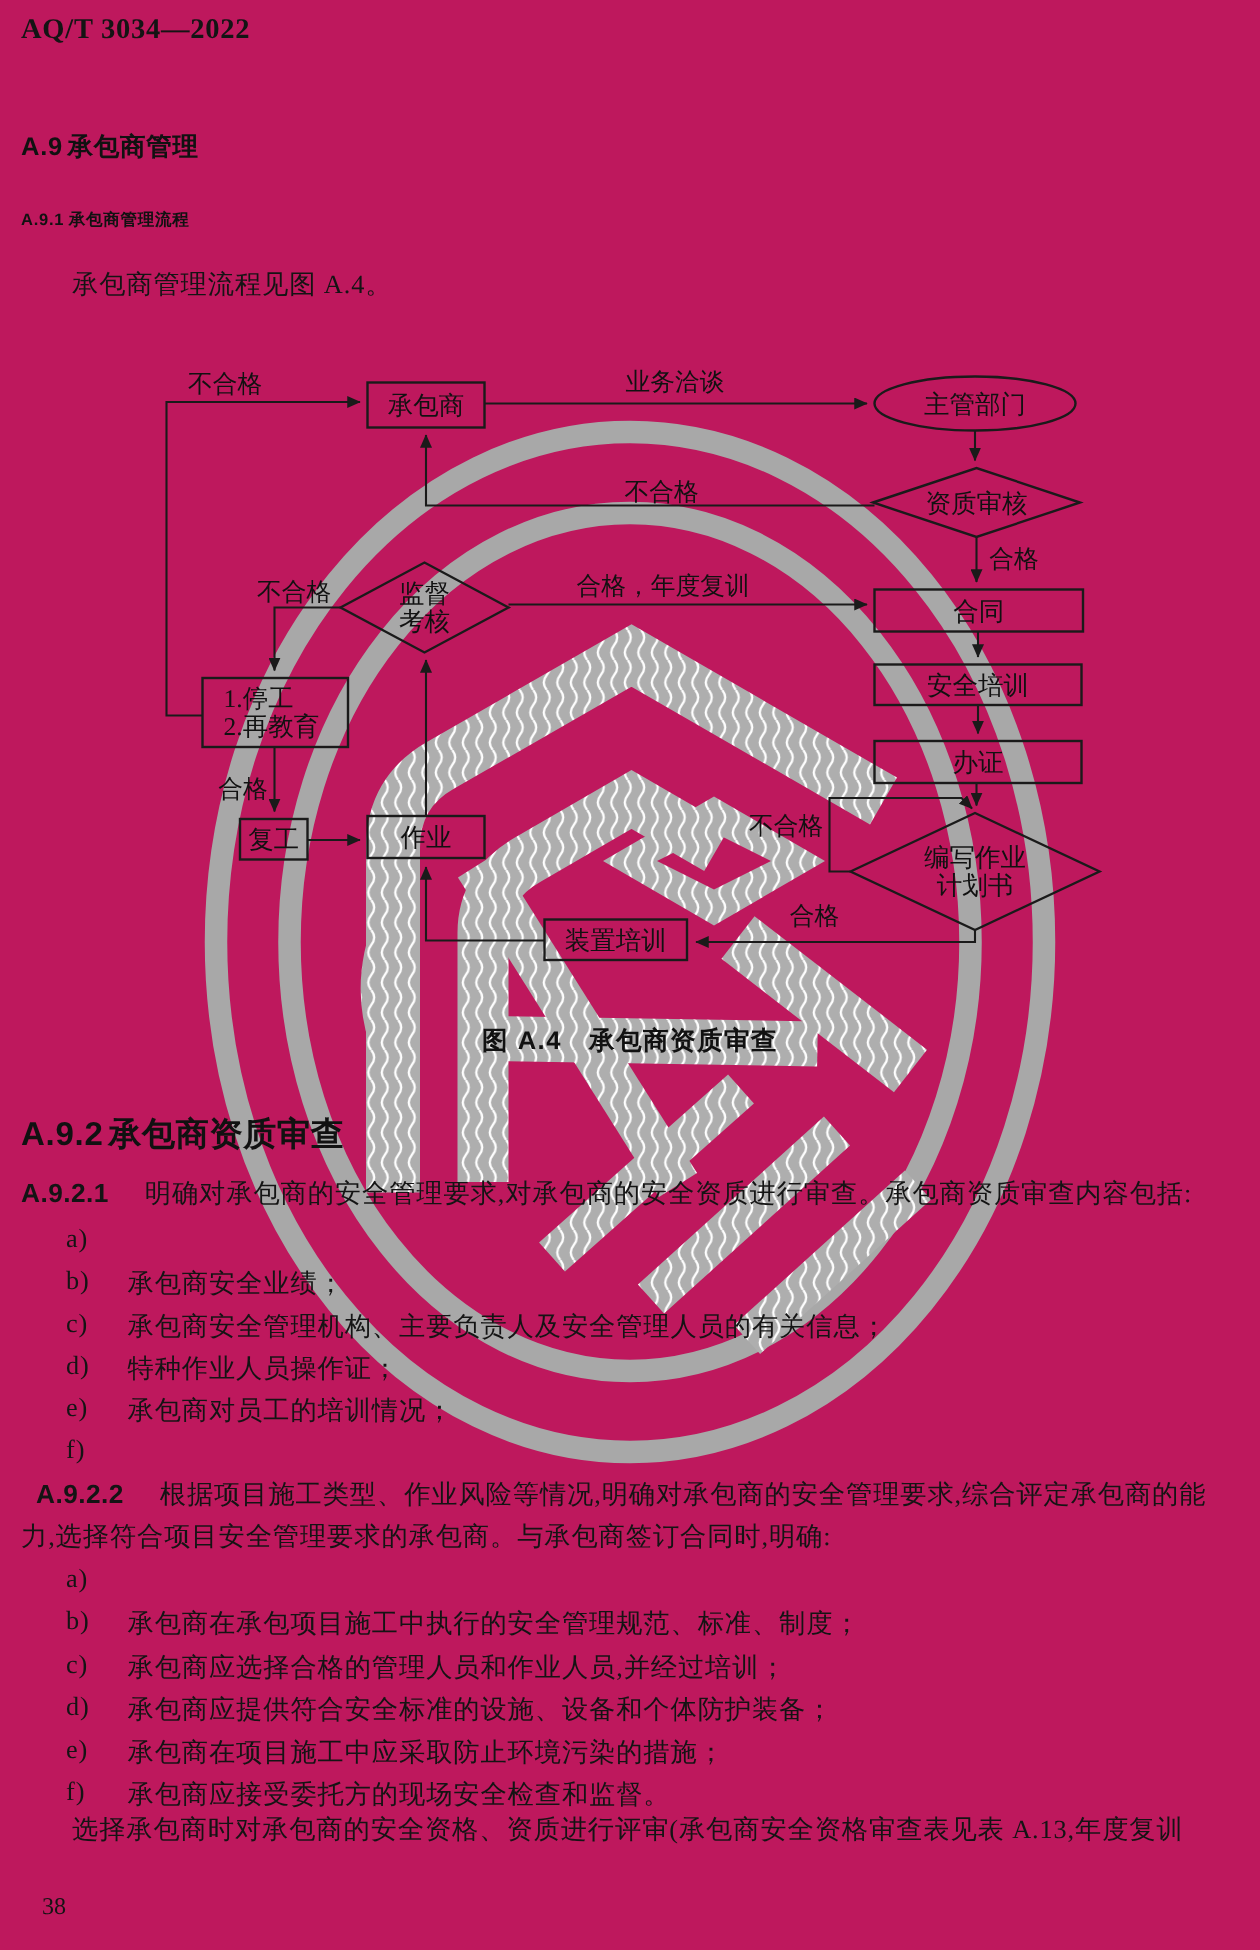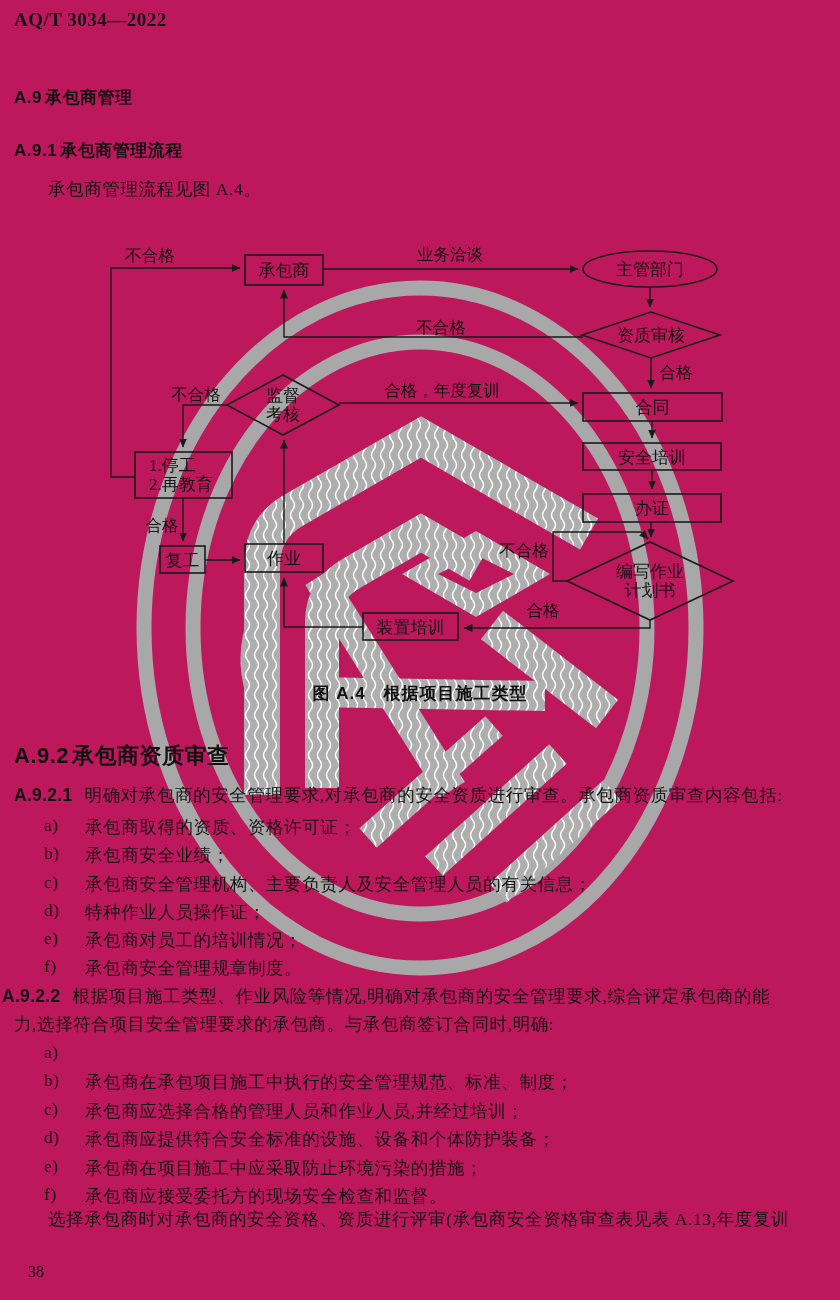--- a/index.html
+++ b/index.html
@@ -7,21 +7,21 @@
         font-family:"Liberation Serif",serif;color:#141414;}
   #wm{position:absolute;left:0;top:0;z-index:0;pointer-events:none;}
   #fc{position:absolute;left:0;top:0;z-index:2;}
   .abs{position:absolute;white-space:nowrap;}
   .hdr{left:14px;top:9px;font-weight:bold;font-size:19px;letter-spacing:.5px;z-index:3;}
   .h{position:absolute;font-family:"Liberation Sans",sans-serif;font-weight:bold;color:#111;
      white-space:nowrap;z-index:3;letter-spacing:.5px;}
   .h .t{margin-left:3px;}
   .bodyline{position:absolute;font-family:"Liberation Serif",serif;font-size:17.5px;
      color:#141414;white-space:nowrap;letter-spacing:.6px;z-index:3;}
-  .num{font-family:"Liberation Sans",sans-serif;font-weight:bold;margin-right:12px;letter-spacing:.3px;}
+  .num{font-family:"Liberation Sans",sans-serif;font-weight:bold;margin-right:24px;letter-spacing:.3px;}
   .li{display:flex;}
   .li .mk{width:41px;flex:none;}
   .caption{position:absolute;left:0;top:682px;width:840px;text-align:center;z-index:3;
      font-family:"Liberation Sans",sans-serif;font-weight:bold;font-size:17px;letter-spacing:1px;color:#111;}
   .pgnum{left:28px;top:1263px;font-size:16px;z-index:3;}
 </style>
 </head>
 <body>
 
 <div id="page">
@@ -49,21 +49,21 @@
       <path d="M498,893 L612,790" stroke-width="26"></path>
       <path d="M262,614 Q242,662 264,708" stroke-width="24"></path>
     </g>
   </svg>
 
   <div class="abs hdr">AQ/T 3034—2022</div>
 
   <div class="h" style="left:14px;top:86px;font-size:17px;">
     <span>A.9</span><span class="t">承包商管理</span>
   </div>
-  <div class="h" style="left:14px;top:139px;font-size:17px;">
+  <div class="h" style="left:14px;top:139px;font-size:11px;">
     <span>A.9.1</span><span class="t">承包商管理流程</span>
   </div>
   <div class="bodyline" style="left:48px;top:177px;">承包商管理流程见图 A.4。</div>
 
   <svg id="fc" width="840" height="1300" viewBox="0 0 840 1300">
       <defs>
         <marker id="ah" markerWidth="10" markerHeight="8" refX="8.5" refY="4" orient="auto" markerUnits="userSpaceOnUse">
           <path d="M0,0 L9,4 L0,8 Z" fill="#1a1a1a"></path>
         </marker>
       </defs>
@@ -110,56 +110,54 @@
       <text x="150" y="261" text-anchor="middle" font-size="16.5" font-family="&quot;Liberation Serif&quot;,serif" fill="#111">不合格</text>
       <text x="450" y="260" text-anchor="middle" font-size="16.5" font-family="&quot;Liberation Serif&quot;,serif" fill="#111">业务洽谈</text>
       <text x="441" y="333" text-anchor="middle" font-size="16.5" font-family="&quot;Liberation Serif&quot;,serif" fill="#111">不合格</text>
       <text x="676" y="378" text-anchor="middle" font-size="16.5" font-family="&quot;Liberation Serif&quot;,serif" fill="#111">合格</text>
       <text x="442" y="396" text-anchor="middle" font-size="16.5" font-family="&quot;Liberation Serif&quot;,serif" fill="#111">合格，年度复训</text>
       <text x="196" y="400" text-anchor="middle" font-size="16.5" font-family="&quot;Liberation Serif&quot;,serif" fill="#111">不合格</text>
       <text x="162" y="531" text-anchor="middle" font-size="16.5" font-family="&quot;Liberation Serif&quot;,serif" fill="#111">合格</text>
       <text x="524" y="556" text-anchor="middle" font-size="16.5" font-family="&quot;Liberation Serif&quot;,serif" fill="#111">不合格</text>
       <text x="543" y="616" text-anchor="middle" font-size="16.5" font-family="&quot;Liberation Serif&quot;,serif" fill="#111">合格</text>
     </svg>
-  <div class="caption">图 A.4　根据项目施工类型</div>
+  <div class="caption">图 A.4　承包商资质审查</div>
 
   <div class="h" style="left:14px;top:741px;font-size:22px;">
     <span>A.9.2</span><span class="t">承包商资质审查</span>
   </div>
 
   <div class="bodyline" style="left:14px;top:783px;">
     <span class="num">A.9.2.1</span><span>明确对承包商的安全管理要求,对承包商的安全资质进行审查。承包商资质审查内容包括:</span>
   </div>
 
   <div class="bodyline li" style="left:44px;top:815px;">
       <span class="mk">a)</span>
-      <span>承包商取得的资质、资格许可证；</span>
     </div>
   <div class="bodyline li" style="left:44px;top:843px;">
       <span class="mk">b)</span>
       <span>承包商安全业绩；</span>
     </div>
   <div class="bodyline li" style="left:44px;top:872px;">
       <span class="mk">c)</span>
       <span>承包商安全管理机构、主要负责人及安全管理人员的有关信息；</span>
     </div>
   <div class="bodyline li" style="left:44px;top:900px;">
       <span class="mk">d)</span>
       <span>特种作业人员操作证；</span>
     </div>
   <div class="bodyline li" style="left:44px;top:928px;">
       <span class="mk">e)</span>
       <span>承包商对员工的培训情况；</span>
     </div>
   <div class="bodyline li" style="left:44px;top:956px;">
       <span class="mk">f)</span>
-      <span>承包商安全管理规章制度。</span>
     </div>
 
-  <div class="bodyline" style="left:2px;top:984px;">
+  <div class="bodyline" style="left:24px;top:984px;">
     <span class="num">A.9.2.2</span><span>根据项目施工类型、作业风险等情况,明确对承包商的安全管理要求,综合评定承包商的能</span>
   </div>
   <div class="bodyline" style="left:14px;top:1012px;">力,选择符合项目安全管理要求的承包商。与承包商签订合同时,明确:</div>
 
   <div class="bodyline li" style="left:44px;top:1042px;">
       <span class="mk">a)</span>
     </div>
   <div class="bodyline li" style="left:44px;top:1070px;">
       <span class="mk">b)</span>
       <span>承包商在承包项目施工中执行的安全管理规范、标准、制度；</span>

